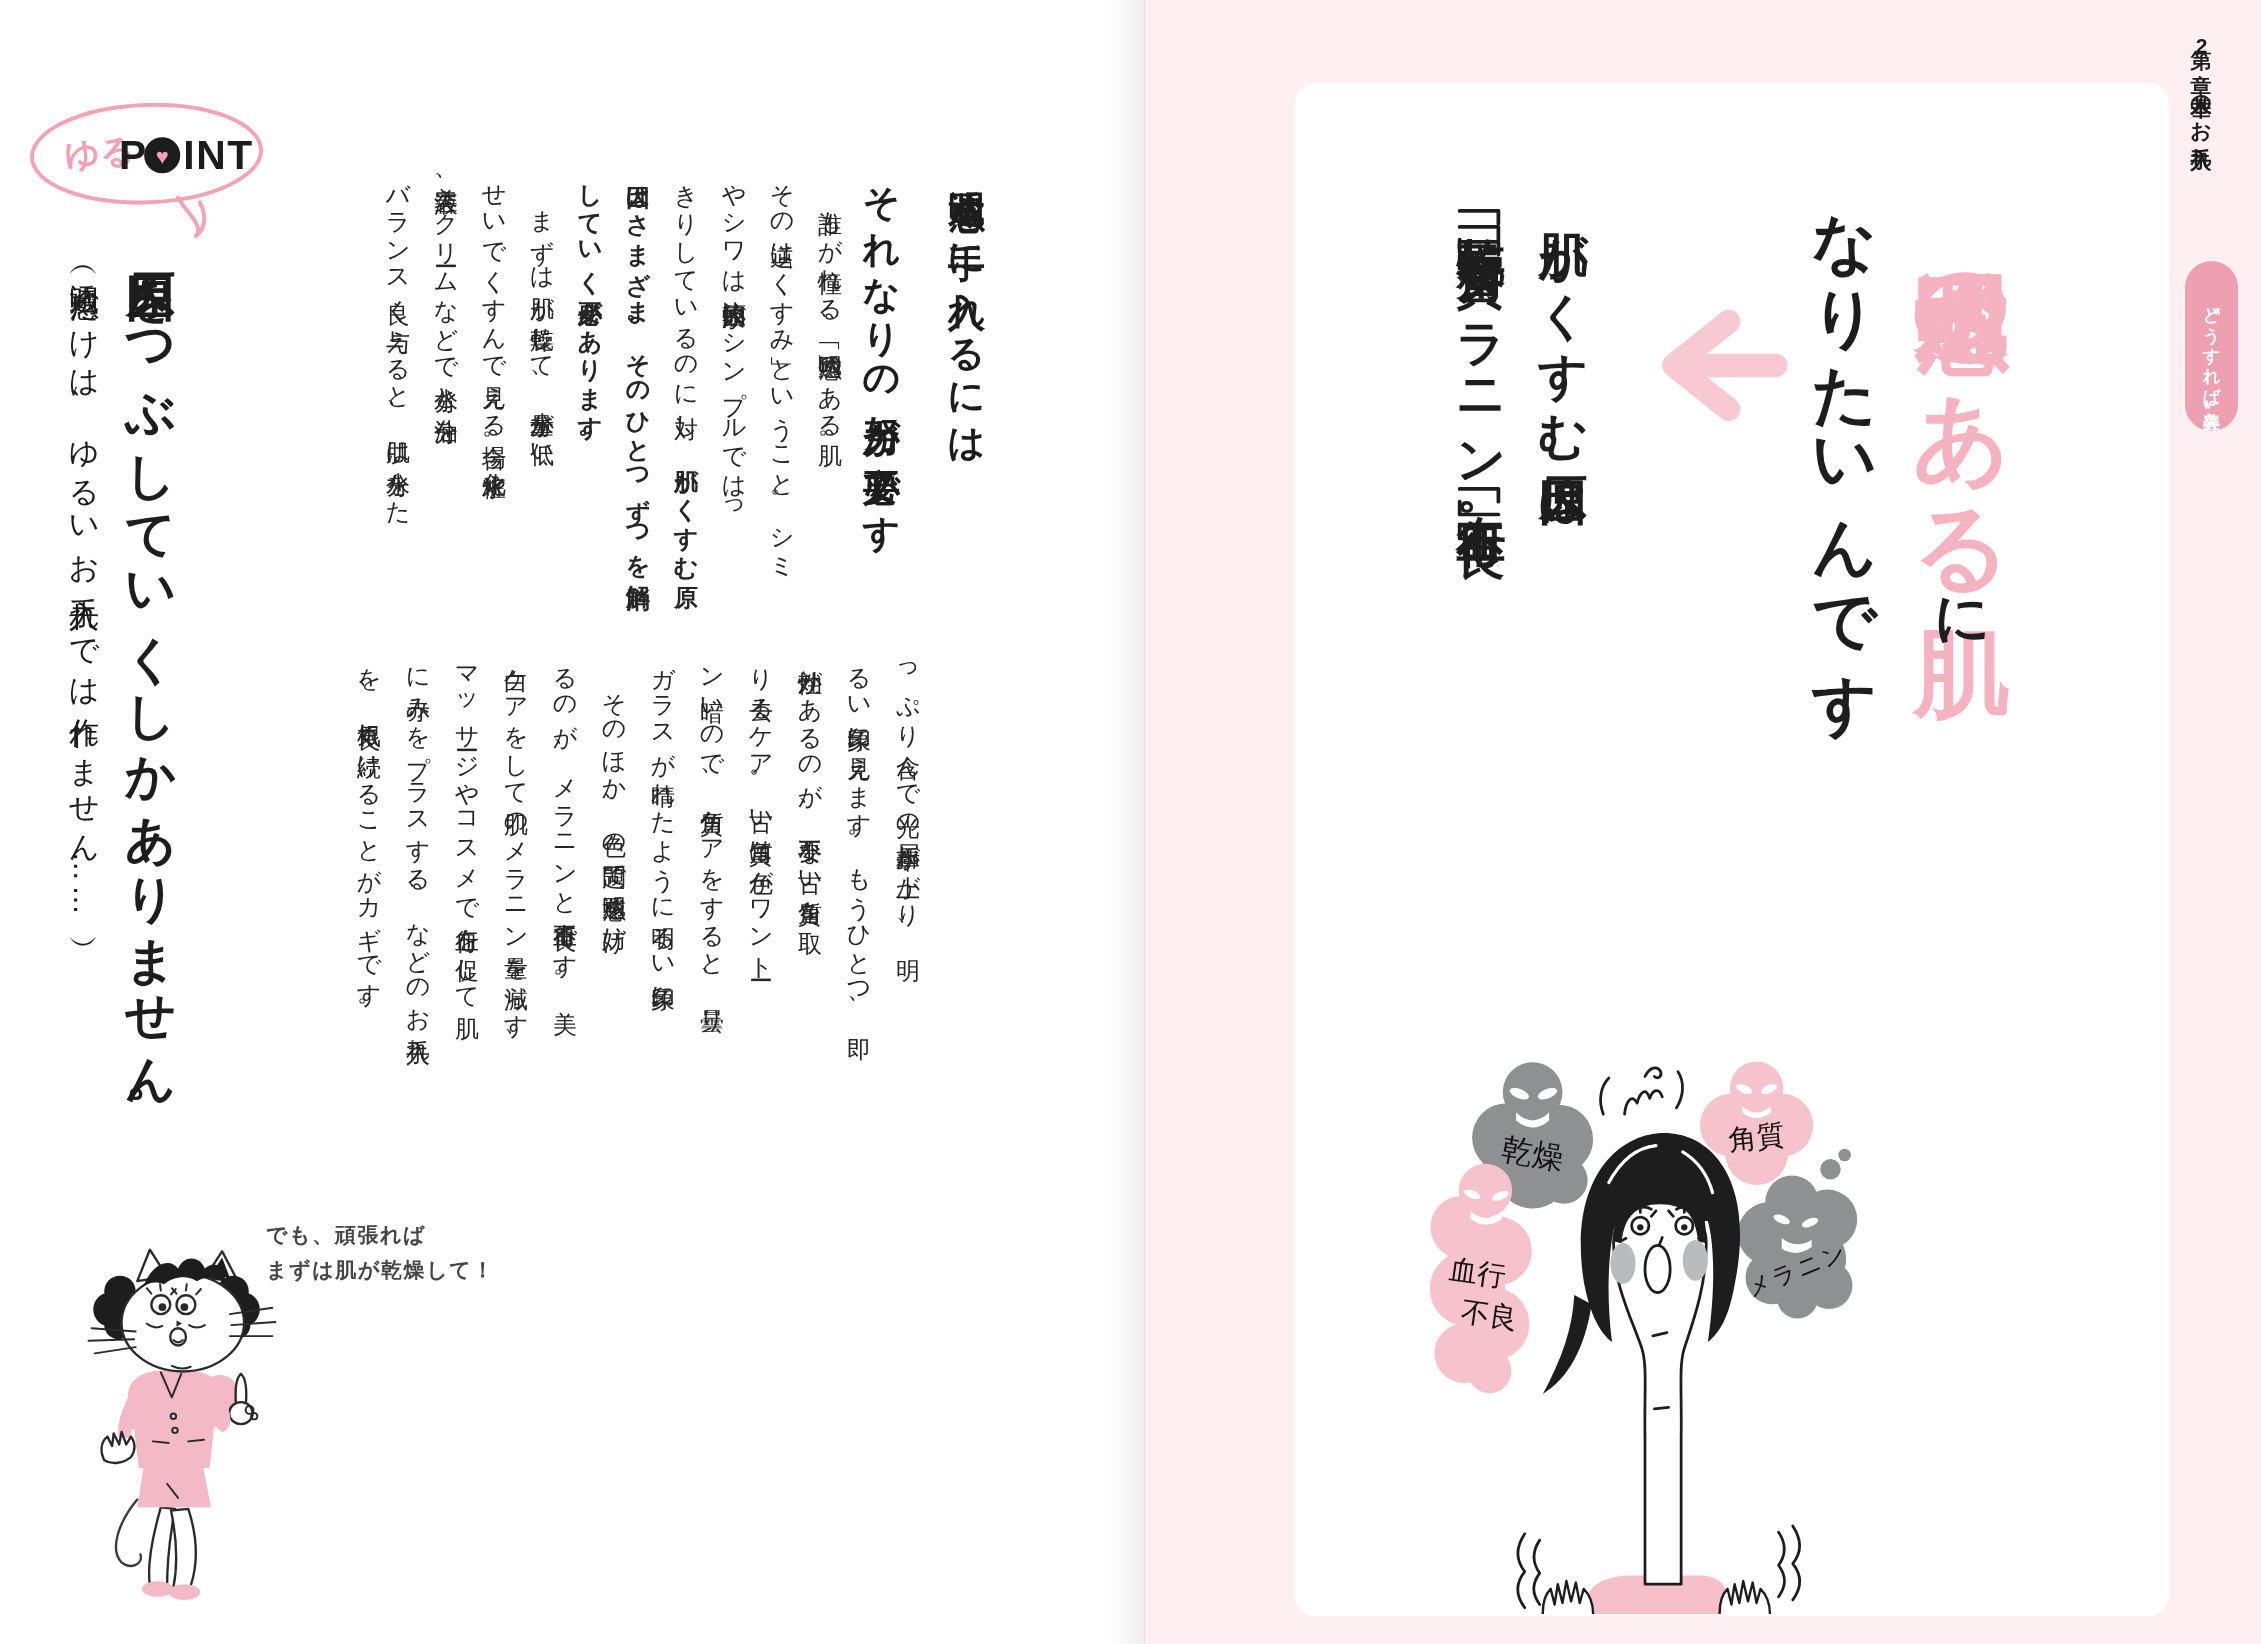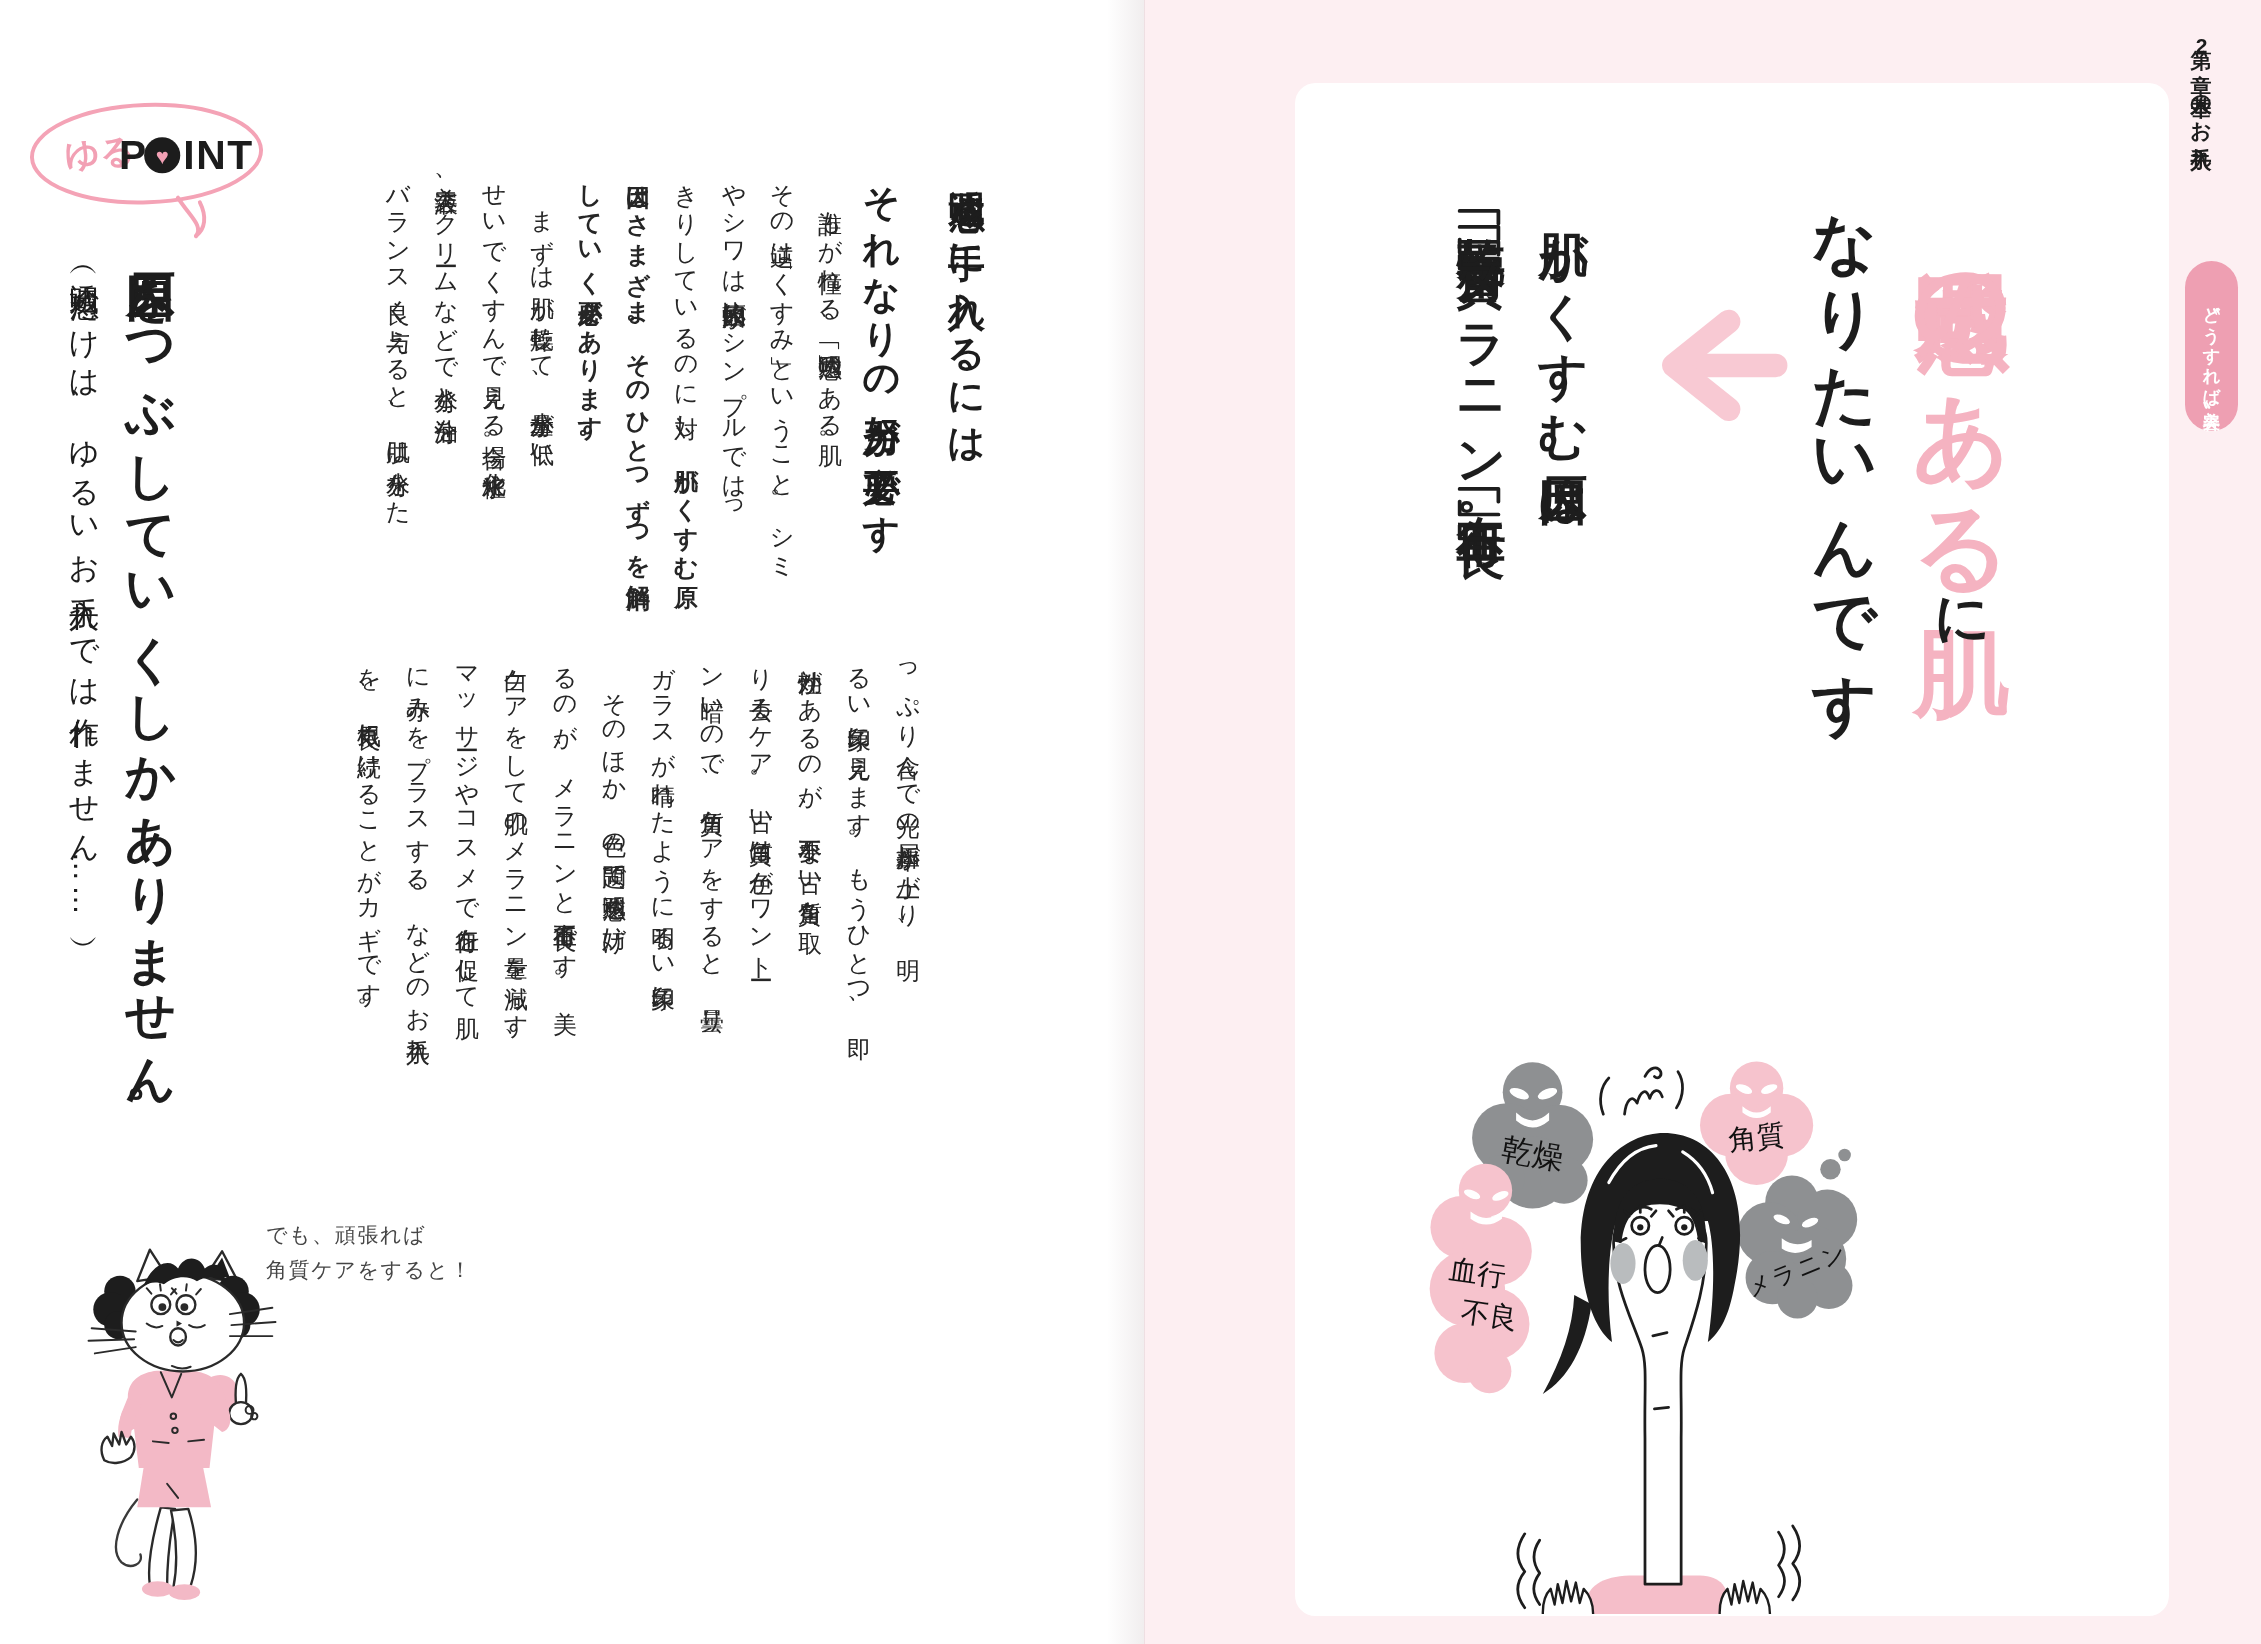--- a/index.html
+++ b/index.html
@@ -37,21 +37,21 @@
   
   #intro{left:839px;top:160px;width:170px;height:519px;font-size:37px;font-weight:bold;
     letter-spacing:3.1px;line-height:85px;}
   #body-upper{left:368px;top:168px;width:486px;height:487px;font-size:24px;
     letter-spacing:1.2px;line-height:48px;color:#262626;}
   #body-lower{left:347px;top:651px;width:586px;height:495px;font-size:24px;
     letter-spacing:1.2px;line-height:49px;color:#262626;}
   #headline{left:122px;top:233px;width:63px;height:959px;font-size:50px;font-weight:bold;
     letter-spacing:3.1px;}
   #subnote{left:63px;top:256px;width:41px;height:990px;font-size:30px;letter-spacing:3.9px;}
-  #cat-note{left:266px;top:1217px;font-size:21px;line-height:35px;color:#454545;letter-spacing:1.6px;}
+  #cat-note{left:266px;top:1217px;font-size:21px;line-height:35px;color:#454545;letter-spacing:1.6px;font-weight:bold;}
 
   svg text{font-family:"Liberation Sans","DejaVu Sans",sans-serif;}
 </style>
 </head>
 <body>
 
 <div id="right-bg" class="abs"></div>
 <div id="spine" class="abs"></div>
 <div id="panel" class="abs"></div>
 
@@ -241,21 +241,21 @@
   <text x="185" y="103" font-size="28" fill="#f2a0b4" text-anchor="middle">♥</text>
   <text x="212" y="110" font-size="52" font-weight="900" letter-spacing="2" fill="#1c1c1c">INT</text>
 </svg>
 
 <div id="headline" class="abs v">原因をつぶしていくしかありません。</div>
 
 <div id="subnote" class="abs v">（透明感だけは、ゆるいお手入れでは作れません……）</div>
 
 <div id="cat-note" class="abs">
   <div>でも、頑張れば</div>
-  <div>角質ケアをすると！</div>
+  <div>まずは肌が乾燥して！</div>
 </div>
 
 <svg class="abs" style="left:43px;top:1248px" width="377" height="393" viewBox="0 0 480 500">
   <g stroke-linecap="round" stroke-linejoin="round">
     <path d="M120,320 C95,350 85,385 100,400 C112,410 128,402 124,390" fill="none" stroke="#3a3a3a" stroke-width="3"></path>
     <path d="M150,330 C140,365 132,400 136,428 L158,430 C158,400 162,365 168,332 Z" fill="#fff" stroke="#2a2a2a" stroke-width="3"></path>
     <path d="M185,332 C196,366 198,400 188,430 L166,432 C172,402 170,368 163,334 Z" fill="#fff" stroke="#2a2a2a" stroke-width="3"></path>
     <ellipse cx="146" cy="434" rx="20" ry="10" fill="#f3b9c6"></ellipse>
     <ellipse cx="180" cy="438" rx="20" ry="10" fill="#f3b9c6"></ellipse>
     <path d="M128,280 L204,280 L214,330 L120,330 Z" fill="#f3b9c6"></path>

